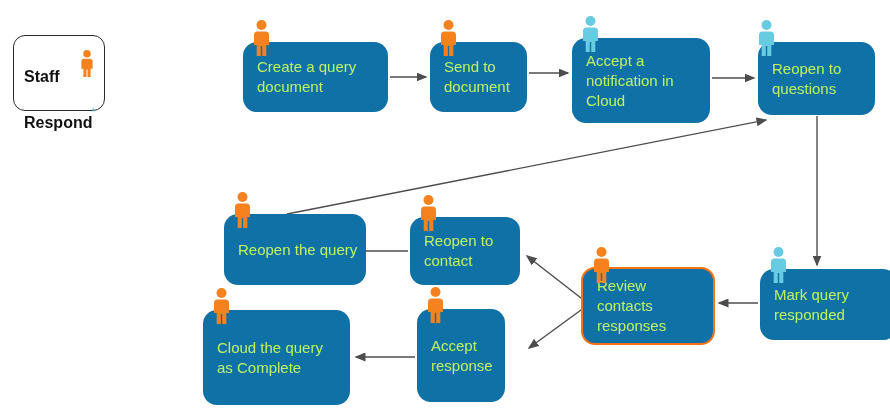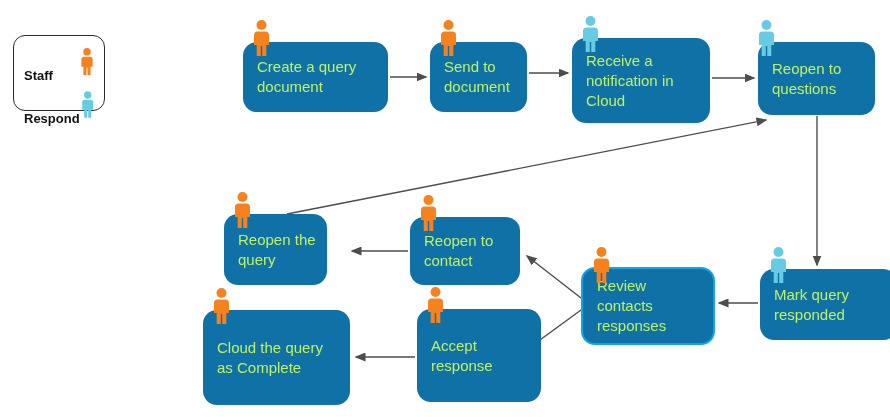--- a/index.html
+++ b/index.html
@@ -24,21 +24,21 @@
     justify-content: space-around;
     padding: 4px 9px 4px 10px;
     background: #ffffff;
   }
   .legend-row {
     display: flex;
     align-items: center;
     justify-content: space-between;
   }
   .legend-label {
-    font-size: 13px;
+    font-size: 16px;
     font-weight: bold;
     color: #111111;
     margin-top: 28px;
   }
   .legend-row svg { display: block; }
   
   .node {
     position: absolute;
     box-sizing: border-box;
     background: #1071a6;
@@ -57,27 +57,27 @@
     left: 8px;
   }
   .fill-staff  { fill: #f6821f; }
   .fill-client { fill: #67cbe2; }
 
   .node-create   { left: 243px; top: 42px;  width: 145px; height: 70px; }
   .node-send     { left: 430px; top: 42px;  width: 97px;  height: 70px; }
   .node-receive  { left: 572px; top: 38px;  width: 138px; height: 85px; }
   .node-respond  { left: 758px; top: 42px;  width: 117px; height: 73px; }
   .node-respond .person { left: -2px; }
-  .node-reopen   { left: 224px; top: 214px; width: 103px; height: 71px; }
+  .node-reopen   { left: 224px; top: 214px; width: 142px; height: 71px; }
   .node-return   { left: 410px; top: 217px; width: 110px; height: 68px; }
   .node-review   { left: 581px; top: 267px; width: 134px; height: 78px;
-                   border: 2px solid #0ea5e9; }
+                   border: 2px solid #f97316; }
   .node-markresp { left: 760px; top: 269px; width: 137px; height: 71px; }
   .node-complete { left: 203px; top: 310px; width: 147px; height: 95px; }
-  .node-accept   { left: 417px; top: 309px; width: 124px; height: 93px; }
+  .node-accept   { left: 417px; top: 309px; width: 88px; height: 93px; }
 
   
   #edges {
     position: absolute;
     left: 0; top: 0;
     width: 890px; height: 417px;
     pointer-events: none;
   }
   #edges line { stroke: #4d4d4d; stroke-width: 1.4; }
 </style>
@@ -139,21 +139,21 @@
     <svg class="person fill-staff" width="21" height="36" viewBox="0 0 21 36">
         <use href="#person-glyph"></use>
       </svg>
     <span>Send to document</span>
   </div>
 
   <div class="node node-receive">
     <svg class="person fill-client" width="21" height="36" viewBox="0 0 21 36">
         <use href="#person-glyph"></use>
       </svg>
-    <span>Receive a notification in Cloud</span>
+    <span>Accept a notification in Cloud</span>
   </div>
 
   <div class="node node-respond">
     <svg class="person fill-client" width="21" height="36" viewBox="0 0 21 36">
         <use href="#person-glyph"></use>
       </svg>
     <span>Reopen to questions</span>
   </div>
 
   <div class="node node-reopen">

